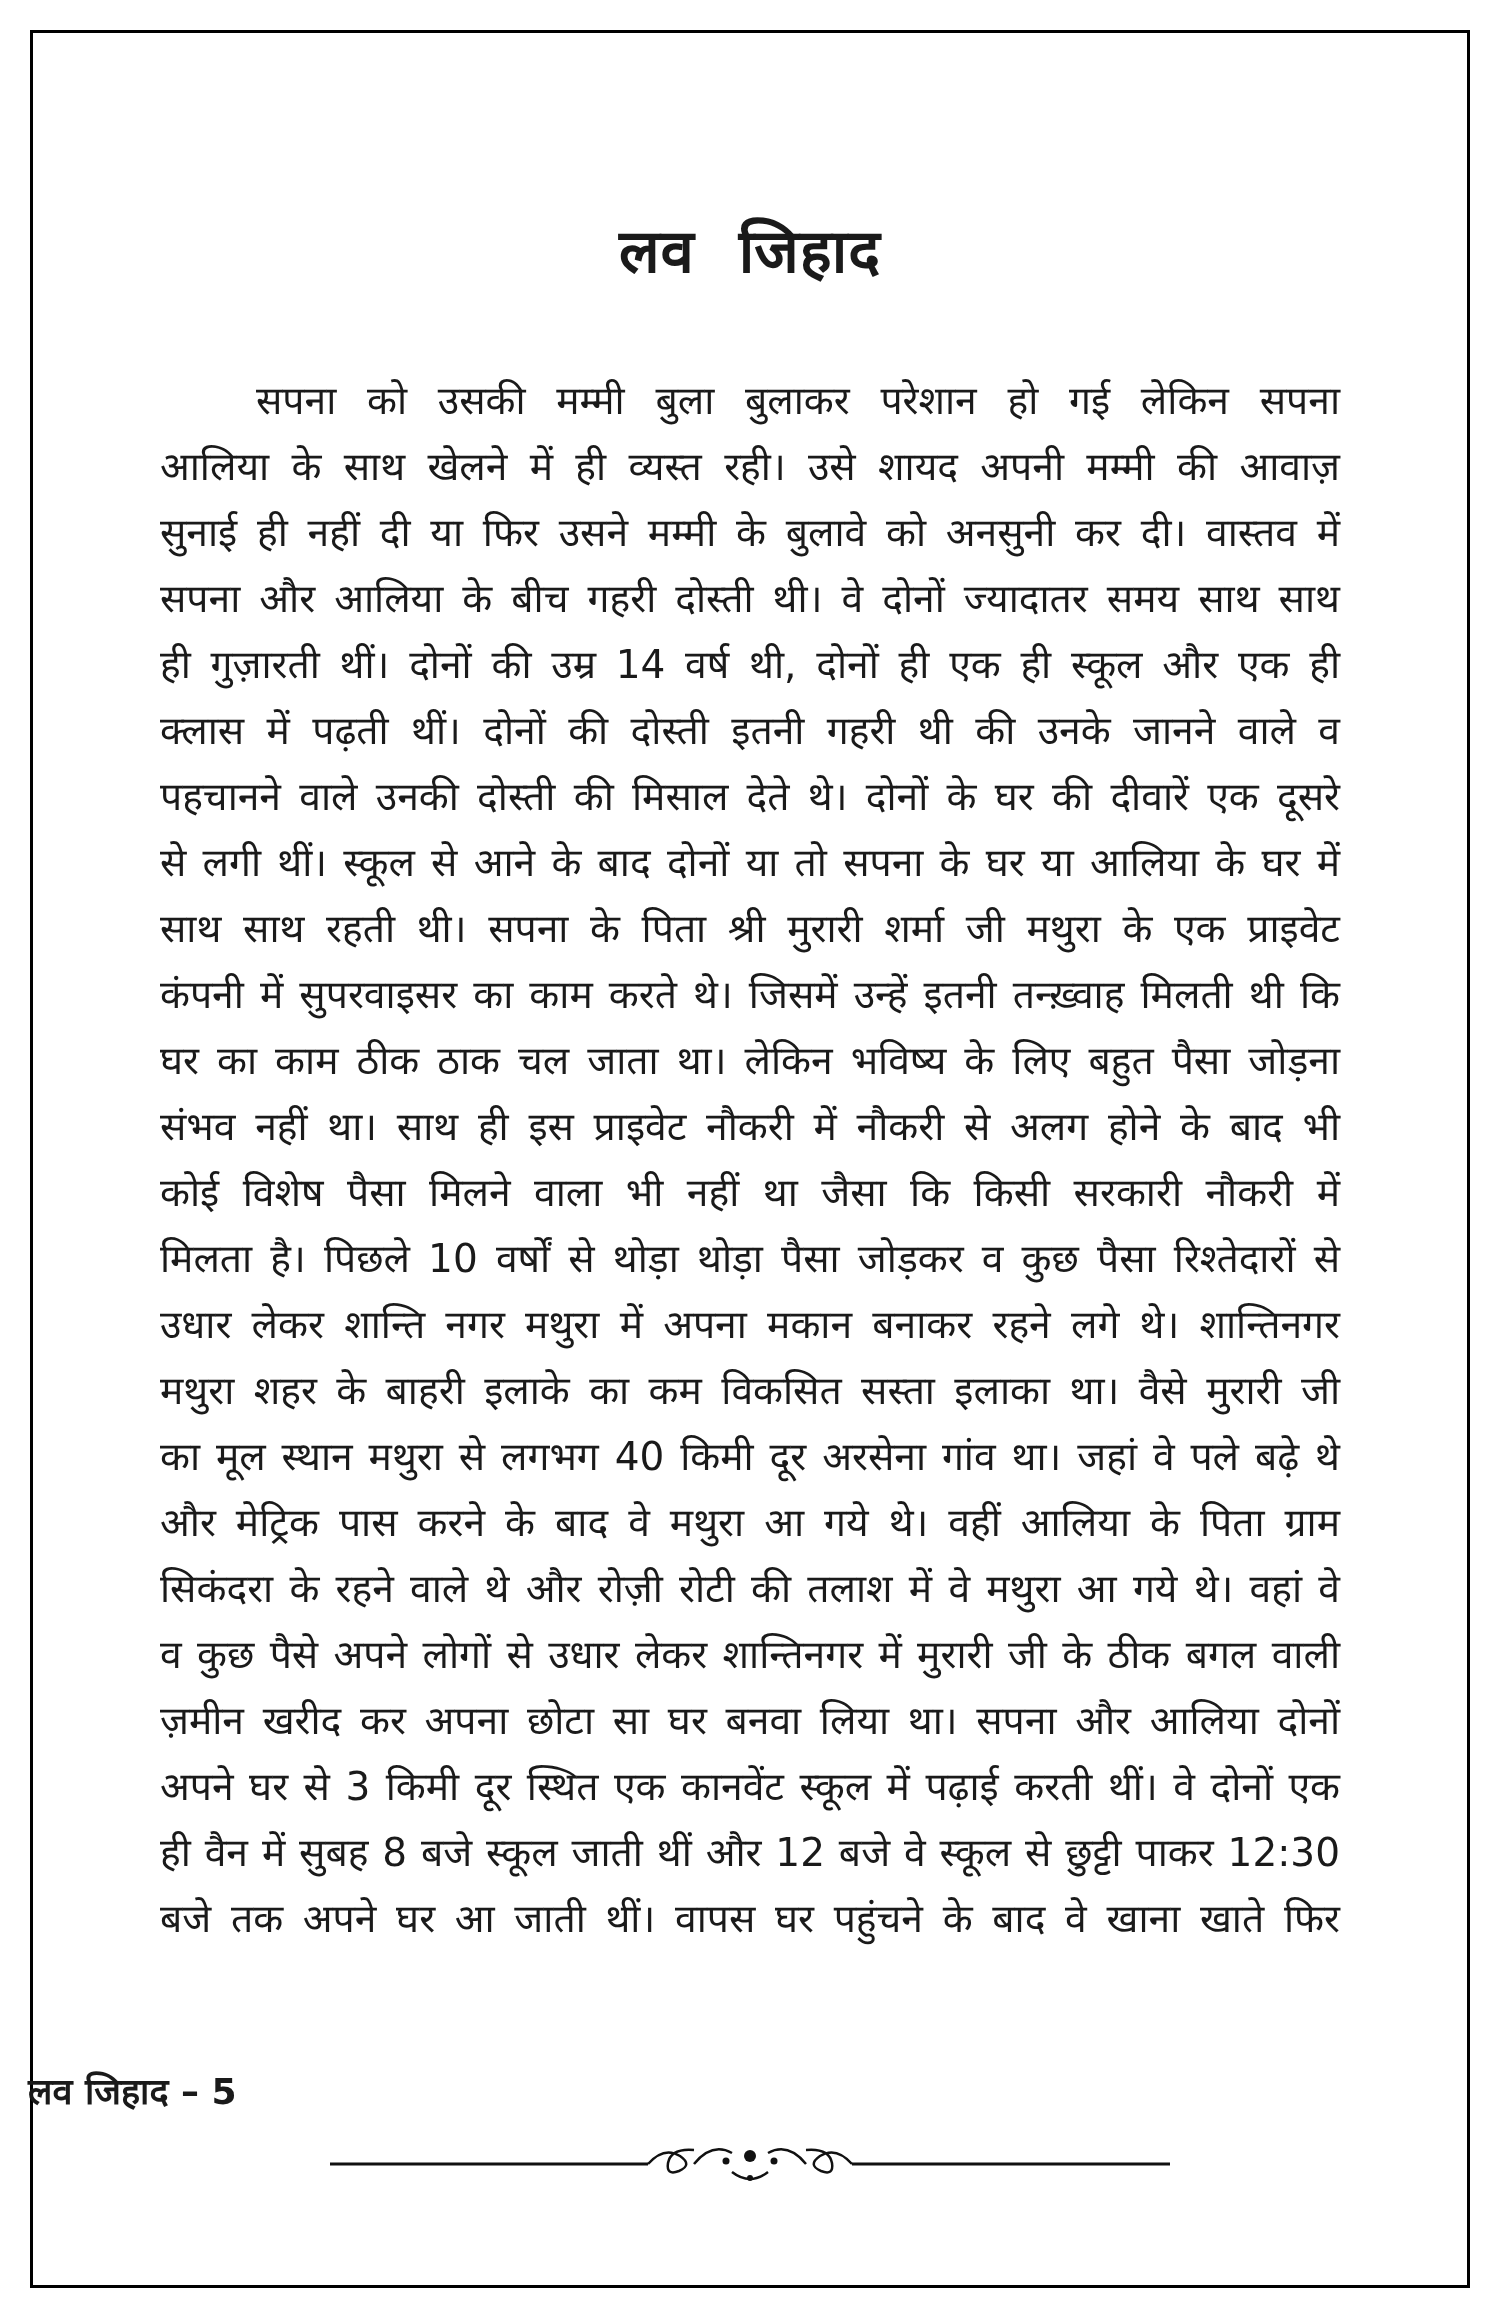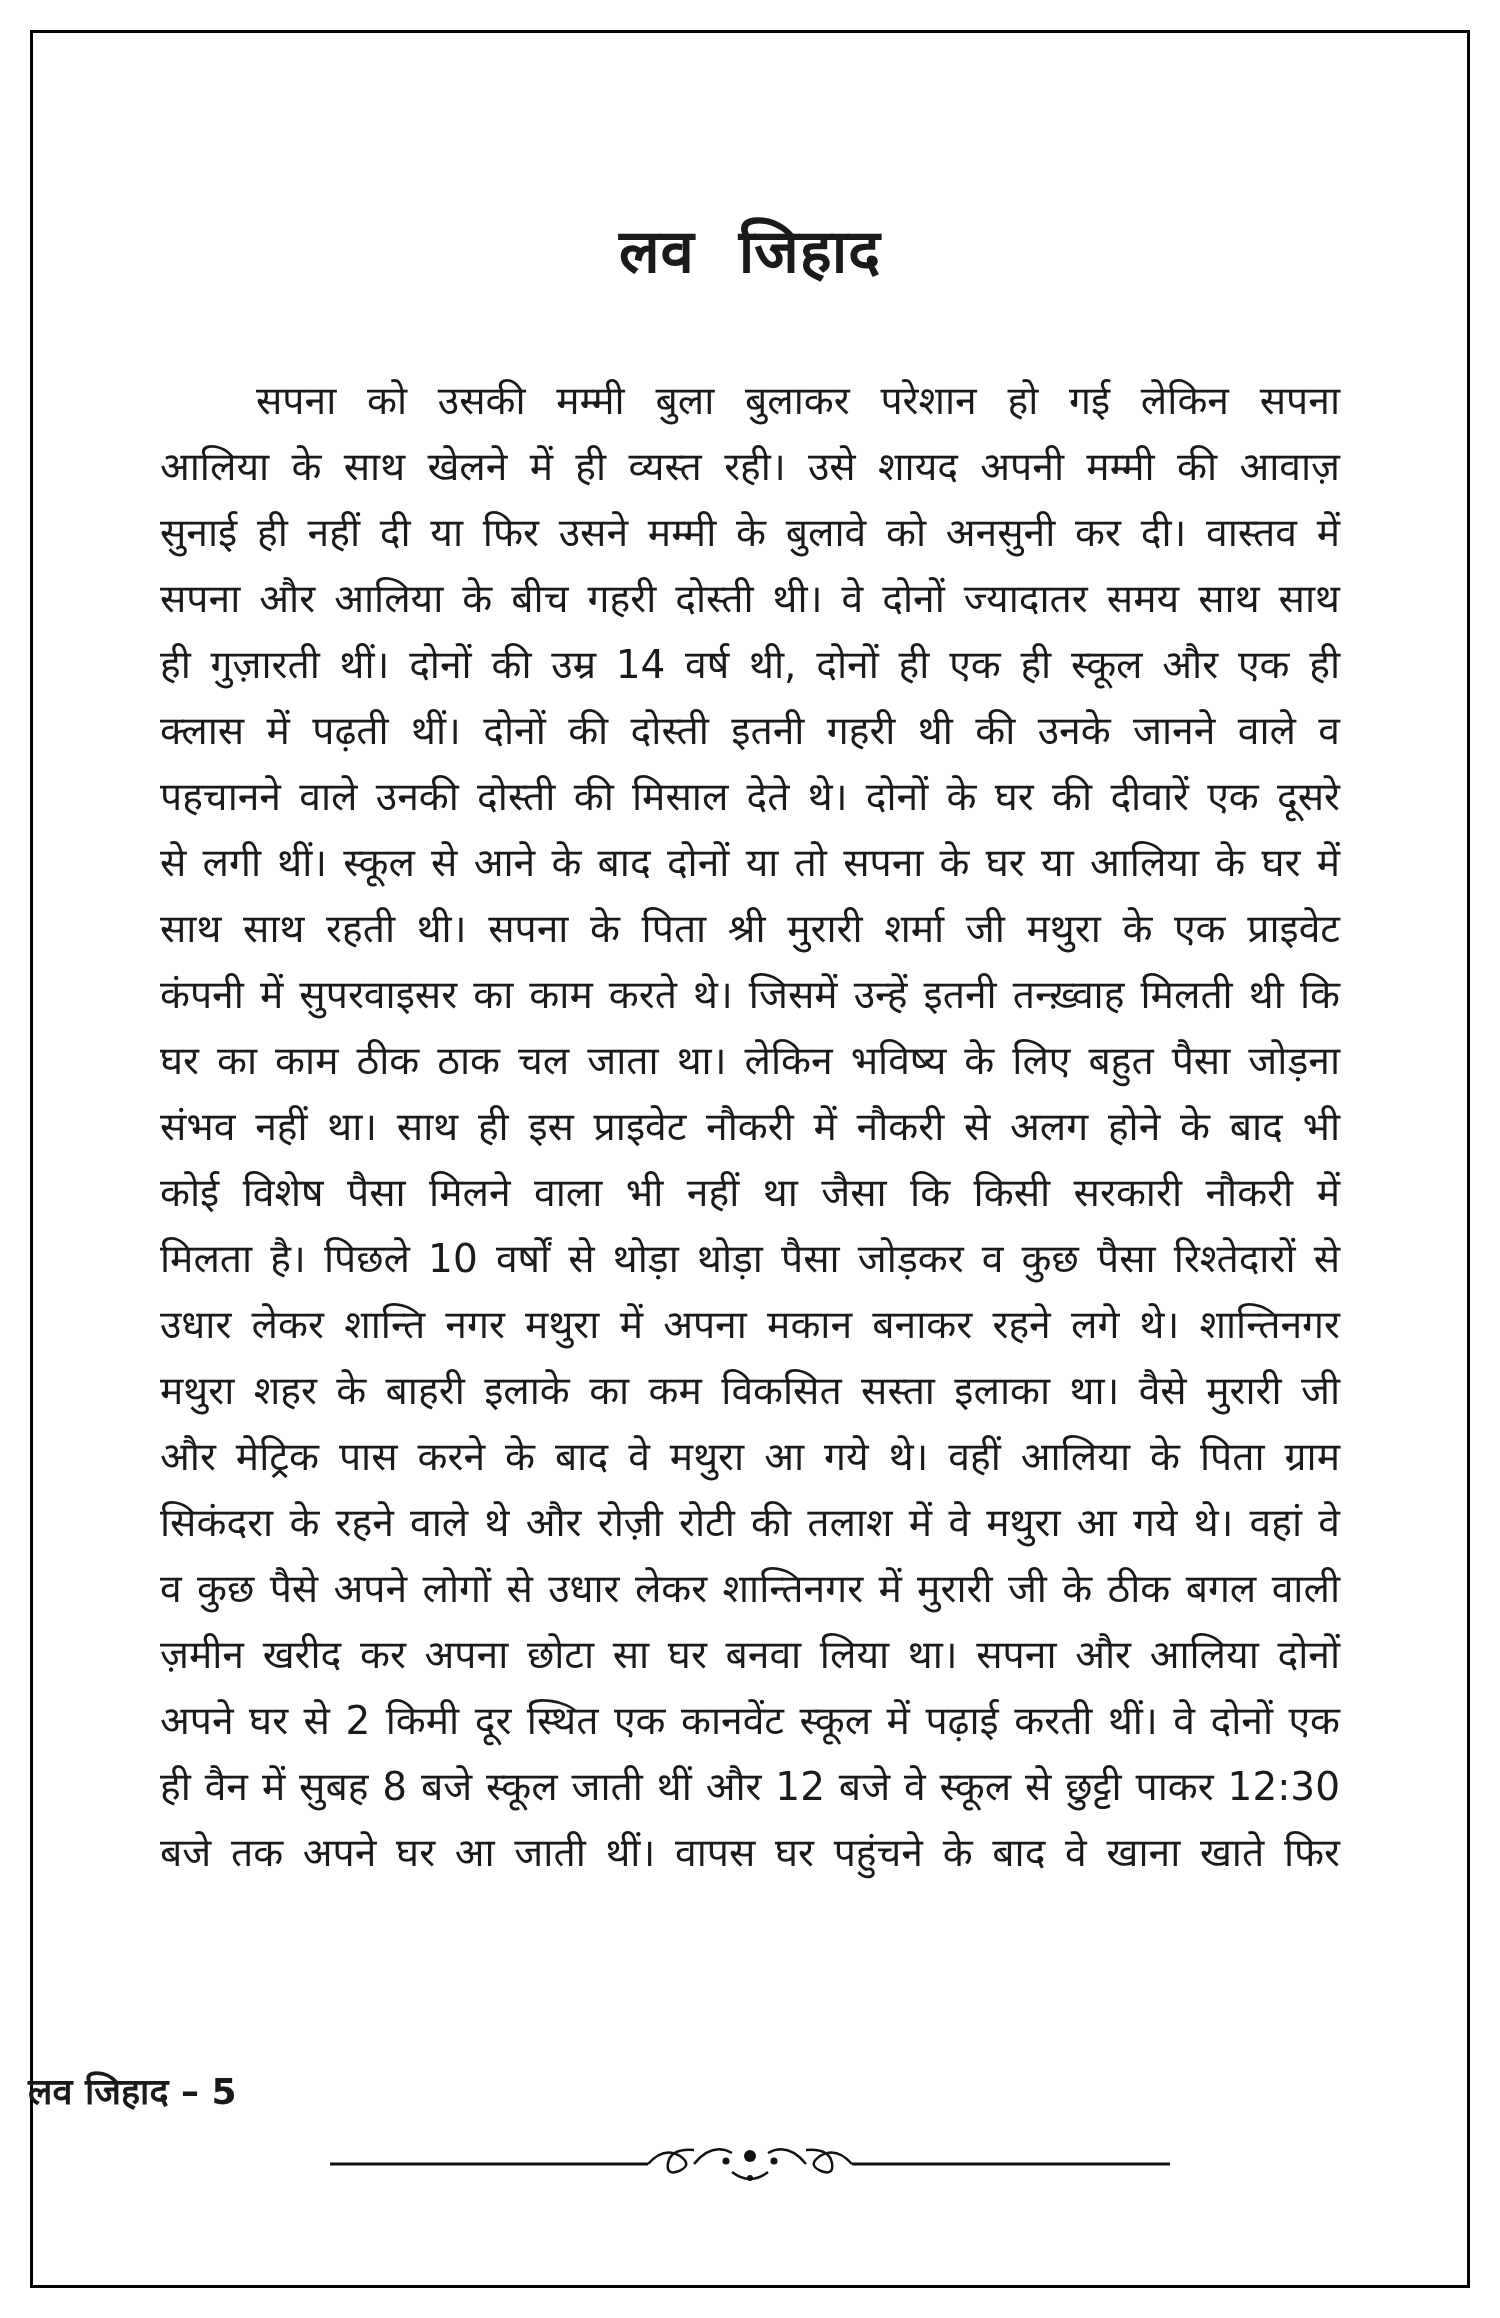--- a/index.html
+++ b/index.html
@@ -83,25 +83,26 @@
       <div class="line">पहचानने वाले उनकी दोस्ती की मिसाल देते थे। दोनों के घर की दीवारें एक दूसरे</div>
       <div class="line">से लगी थीं। स्कूल से आने के बाद दोनों या तो सपना के घर या आलिया के घर में</div>
       <div class="line">साथ साथ रहती थी। सपना के पिता श्री मुरारी शर्मा जी मथुरा के एक प्राइवेट</div>
       <div class="line">कंपनी में सुपरवाइसर का काम करते थे। जिसमें उन्हें इतनी तन्ख़्वाह मिलती थी कि</div>
       <div class="line">घर का काम ठीक ठाक चल जाता था। लेकिन भविष्य के लिए बहुत पैसा जोड़ना</div>
       <div class="line">संभव नहीं था। साथ ही इस प्राइवेट नौकरी में नौकरी से अलग होने के बाद भी</div>
       <div class="line">कोई विशेष पैसा मिलने वाला भी नहीं था जैसा कि किसी सरकारी नौकरी में</div>
       <div class="line">मिलता है। पिछले 10 वर्षों से थोड़ा थोड़ा पैसा जोड़कर व कुछ पैसा रिश्तेदारों से</div>
       <div class="line">उधार लेकर शान्ति नगर मथुरा में अपना मकान बनाकर रहने लगे थे। शान्तिनगर</div>
       <div class="line">मथुरा शहर के बाहरी इलाके का कम विकसित सस्ता इलाका था। वैसे मुरारी जी</div>
+      <div class="line">का मूल स्थान मथुरा से लगभग 40 किमी दूर अरसेना गांव था। जहां वे पले बढ़े थे</div>
       <div class="line">और मेट्रिक पास करने के बाद वे मथुरा आ गये थे। वहीं आलिया के पिता ग्राम</div>
       <div class="line">सिकंदरा के रहने वाले थे और रोज़ी रोटी की तलाश में वे मथुरा आ गये थे। वहां वे</div>
       <div class="line">व कुछ पैसे अपने लोगों से उधार लेकर शान्तिनगर में मुरारी जी के ठीक बगल वाली</div>
       <div class="line">ज़मीन खरीद कर अपना छोटा सा घर बनवा लिया था। सपना और आलिया दोनों</div>
-      <div class="line">अपने घर से 2 किमी दूर स्थित एक कानवेंट स्कूल में पढ़ाई करती थीं। वे दोनों एक</div>
+      <div class="line">अपने घर से 3 किमी दूर स्थित एक कानवेंट स्कूल में पढ़ाई करती थीं। वे दोनों एक</div>
       <div class="line">ही वैन में सुबह 8 बजे स्कूल जाती थीं और 12 बजे वे स्कूल से छुट्टी पाकर 12:30</div>
       <div class="line">बजे तक अपने घर आ जाती थीं। वापस घर पहुंचने के बाद वे खाना खाते फिर</div>
     </div>
 
   <div class="footer">लव जिहाद – 5</div>
 
   <div class="divider">
     <svg width="840" height="60" viewBox="0 0 840 60" xmlns="http://www.w3.org/2000/svg">
       <line x1="0" y1="32" x2="318" y2="32" stroke="#111111" stroke-width="3"></line>
       <line x1="522" y1="32" x2="840" y2="32" stroke="#111111" stroke-width="3"></line>

